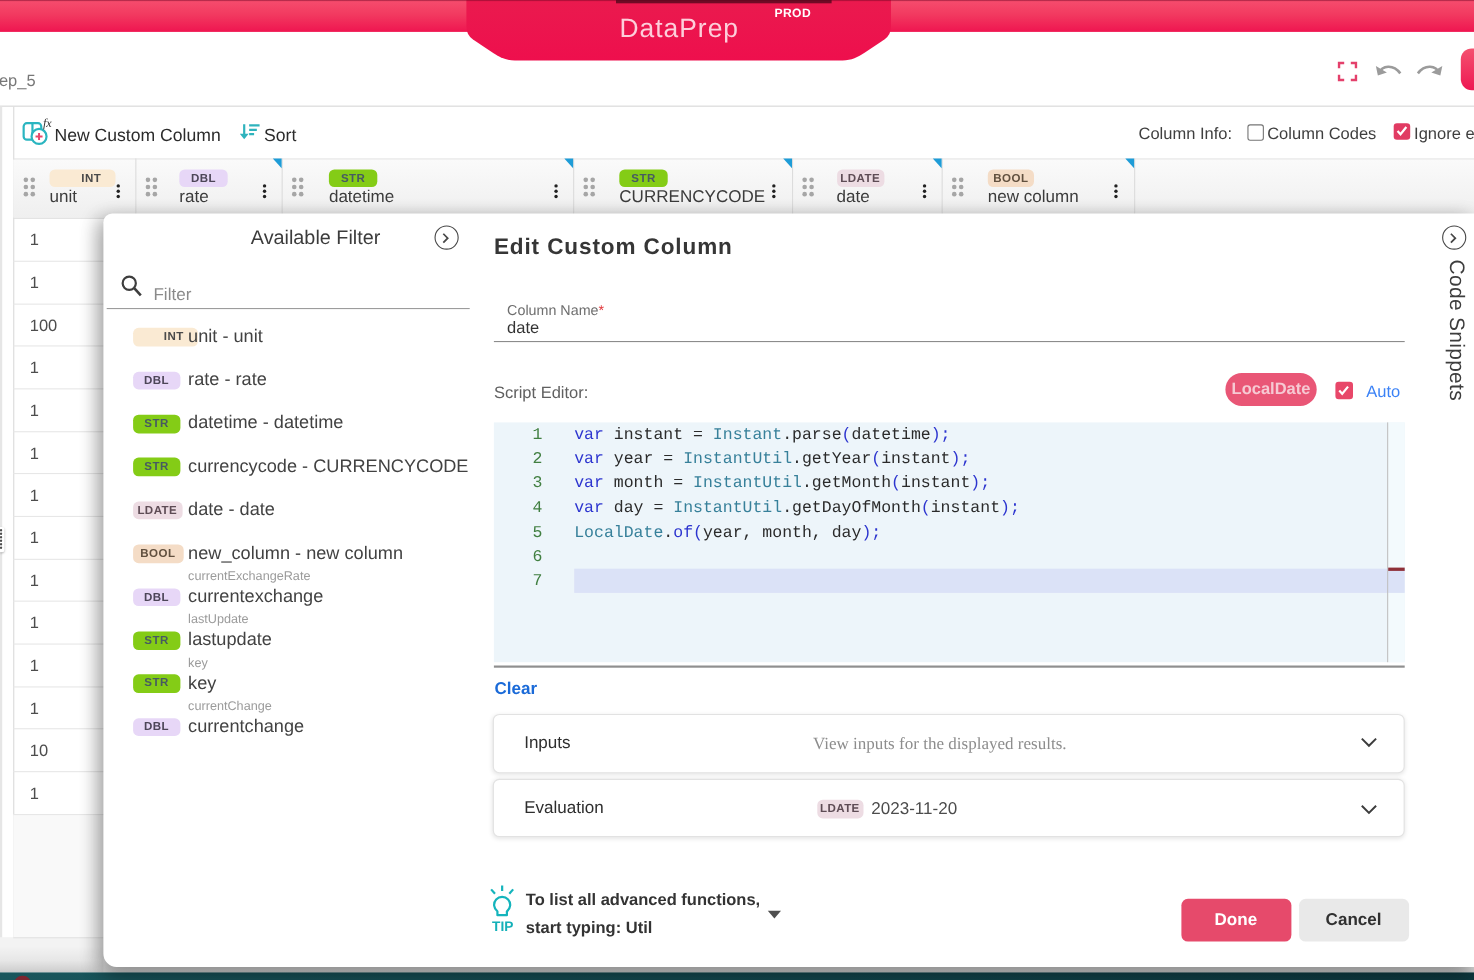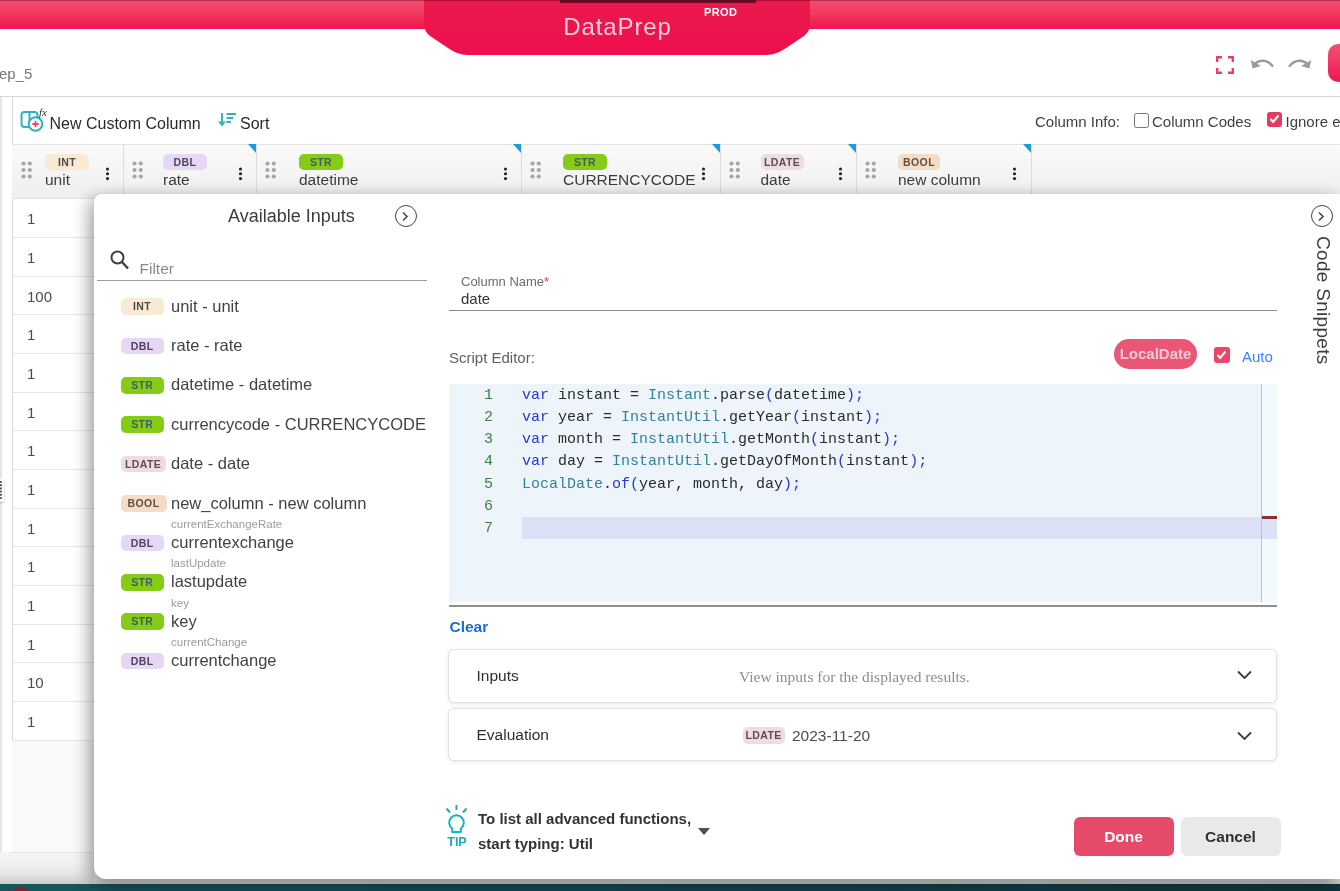--- a/index.html
+++ b/index.html
@@ -1,19 +1,19 @@
 <!DOCTYPE html>
 <html><head>
 <meta charset="utf-8">
 <style>
   html,body{margin:0;padding:0;background:#fff;}
   #app{position:relative;width:1340px;height:891px;overflow:hidden;font-family:"Liberation Sans",sans-serif;background:#fff;}
   .abs{position:absolute;white-space:nowrap;}
   .badge{position:absolute;font-size:10.5px;font-weight:bold;color:#4a4a4a;letter-spacing:.4px;border-radius:5px;text-align:center;line-height:16px;height:16px;}
-  .b-int{background:#faead3;}
+  .b-int{background:#faead3;padding-left:16px;}
   .b-dbl{background:#e7d7f7;color:#4d4658;}
   .b-str{background:#84cc16;color:#475b61;}
   .b-ldate{background:#eddce3;color:#5e4c55;}
   .b-bool{background:#f4dcc6;color:#61503f;}
   .hname{position:absolute;top:170.8px;font-size:15.5px;color:#3c3c3c;}
   .rowline{position:absolute;left:11.5px;width:1329px;height:1px;background:#e7e7e7;}
   .rowval{position:absolute;left:27px;font-size:15px;color:#4d4d4d;}
   .hvline{position:absolute;top:143.5px;height:53px;width:1px;background:#dcdcdc;}
   .tri{position:absolute;top:143.5px;width:0;height:0;border-top:9px solid #1e9cd7;border-left:8px solid transparent;}
   .itm-b{left:120.5px;}
@@ -268,21 +268,21 @@
         <circle cx="0.9" cy="18" r="1.1"></circle>
       </g>
   </svg>
 
   <div class="abs" style="left:0;top:860px;width:1340px;height:24px;background:linear-gradient(180deg,rgba(0,0,0,0) 0%,rgba(0,0,0,.05) 55%,rgba(0,0,0,.16) 100%);"></div>
   <div class="abs" style="left:0;top:884px;width:1340px;height:7px;background:linear-gradient(90deg,#19565c,#12454c 65%,#0e3a41);"></div>
   <div class="abs" style="left:13px;top:886.5px;width:15px;height:10px;border-radius:7px 7px 0 0;background:#7d2630;"></div>
 
   <div class="abs" style="left:93.5px;top:193.5px;width:1246.5px;height:685.5px;background:#fff;border-radius:8px 0 0 12px;box-shadow:-6px 3px 16px rgba(0,0,0,.20),0 9px 20px rgba(0,0,0,.28);"></div>
 
-  <div class="abs" style="left:228px;top:206px;font-size:18px;color:#3c3c3c;">Available Inputs</div>
+  <div class="abs" style="left:228px;top:206px;font-size:18px;color:#3c3c3c;">Available Filter</div>
   <div class="abs" style="left:394.5px;top:205px;width:20px;height:20px;border:1.4px solid #474747;border-radius:50%;"></div>
   <svg class="abs" style="left:398px;top:209.5px;" width="14" height="13" viewBox="0 0 14 13">
       <path d="M5 2.5 L9 6.5 L5 10.5" stroke="#474747" stroke-width="1.6" fill="none"></path>
     </svg>
   <svg class="abs" style="left:108px;top:249px;" width="24" height="24" viewBox="0 0 24 24">
     <circle cx="9.5" cy="8.5" r="6" fill="none" stroke="#3e3e3e" stroke-width="2"></circle>
     <line x1="14" y1="13" x2="20" y2="19.5" stroke="#3e3e3e" stroke-width="2.4"></line>
   </svg>
   <div class="abs" style="left:139.5px;top:259.5px;font-size:15.5px;color:#8a8a8a;">Filter</div>
   <div class="abs" style="left:97px;top:279.5px;width:330px;height:1.2px;background:#9c9c9c;"></div>
@@ -306,20 +306,21 @@
       <div class="itm-t" style="top:572.2999999999998px;">lastupdate</div>
       <div class="itm-s" style="top:557.2999999999998px;">lastUpdate</div>
       <div class="badge b-str itm-b" style="top:613.4499999999998px;width:43.5px;height:16.5px;line-height:16.5px;">STR</div>
       <div class="itm-t" style="top:611.6999999999998px;">key</div>
       <div class="itm-s" style="top:596.6999999999998px;">key</div>
       <div class="badge b-dbl itm-b" style="top:652.8499999999998px;width:43.5px;height:16.5px;line-height:16.5px;">DBL</div>
       <div class="itm-t" style="top:651.0999999999998px;">currentchange</div>
       <div class="itm-s" style="top:636.0999999999998px;">currentChange</div>
     </div>
 
+  <div class="abs" style="left:449px;top:213px;font-size:20.5px;font-weight:600;color:#363636;letter-spacing:.8px;">Edit Custom Column</div>
   <div class="abs" style="left:461px;top:274px;font-size:13px;color:#6e6e6e;">Column Name<span style="color:#e23b3f;">*</span></div>
   <div class="abs" style="left:461px;top:290px;font-size:15px;color:#333;">date</div>
   <div class="abs" style="left:449px;top:310px;width:828px;height:1px;background:#8c8c8c;"></div>
   <div class="abs" style="left:449px;top:348.5px;font-size:15px;color:#606060;">Script Editor:</div>
   <div class="abs" style="left:1114px;top:338.5px;width:83px;height:30px;border-radius:15px;background:#e95676;text-align:center;line-height:30px;font-size:15px;font-weight:bold;color:#f6c9d3;">LocalDate</div>
   <div class="abs" style="left:1213.5px;top:347px;width:16px;height:16px;border-radius:3px;background:#e84769;"></div>
   <svg class="abs" style="left:1216px;top:350px;" width="11" height="10" viewBox="0 0 11 10">
       <path d="M1.5 5 L4.2 8 L9.5 1.5" stroke="#fff" stroke-width="2" fill="none"></path>
     </svg>
   <div class="abs" style="left:1242px;top:347.5px;font-size:15px;color:#3b82f6;">Auto</div>

